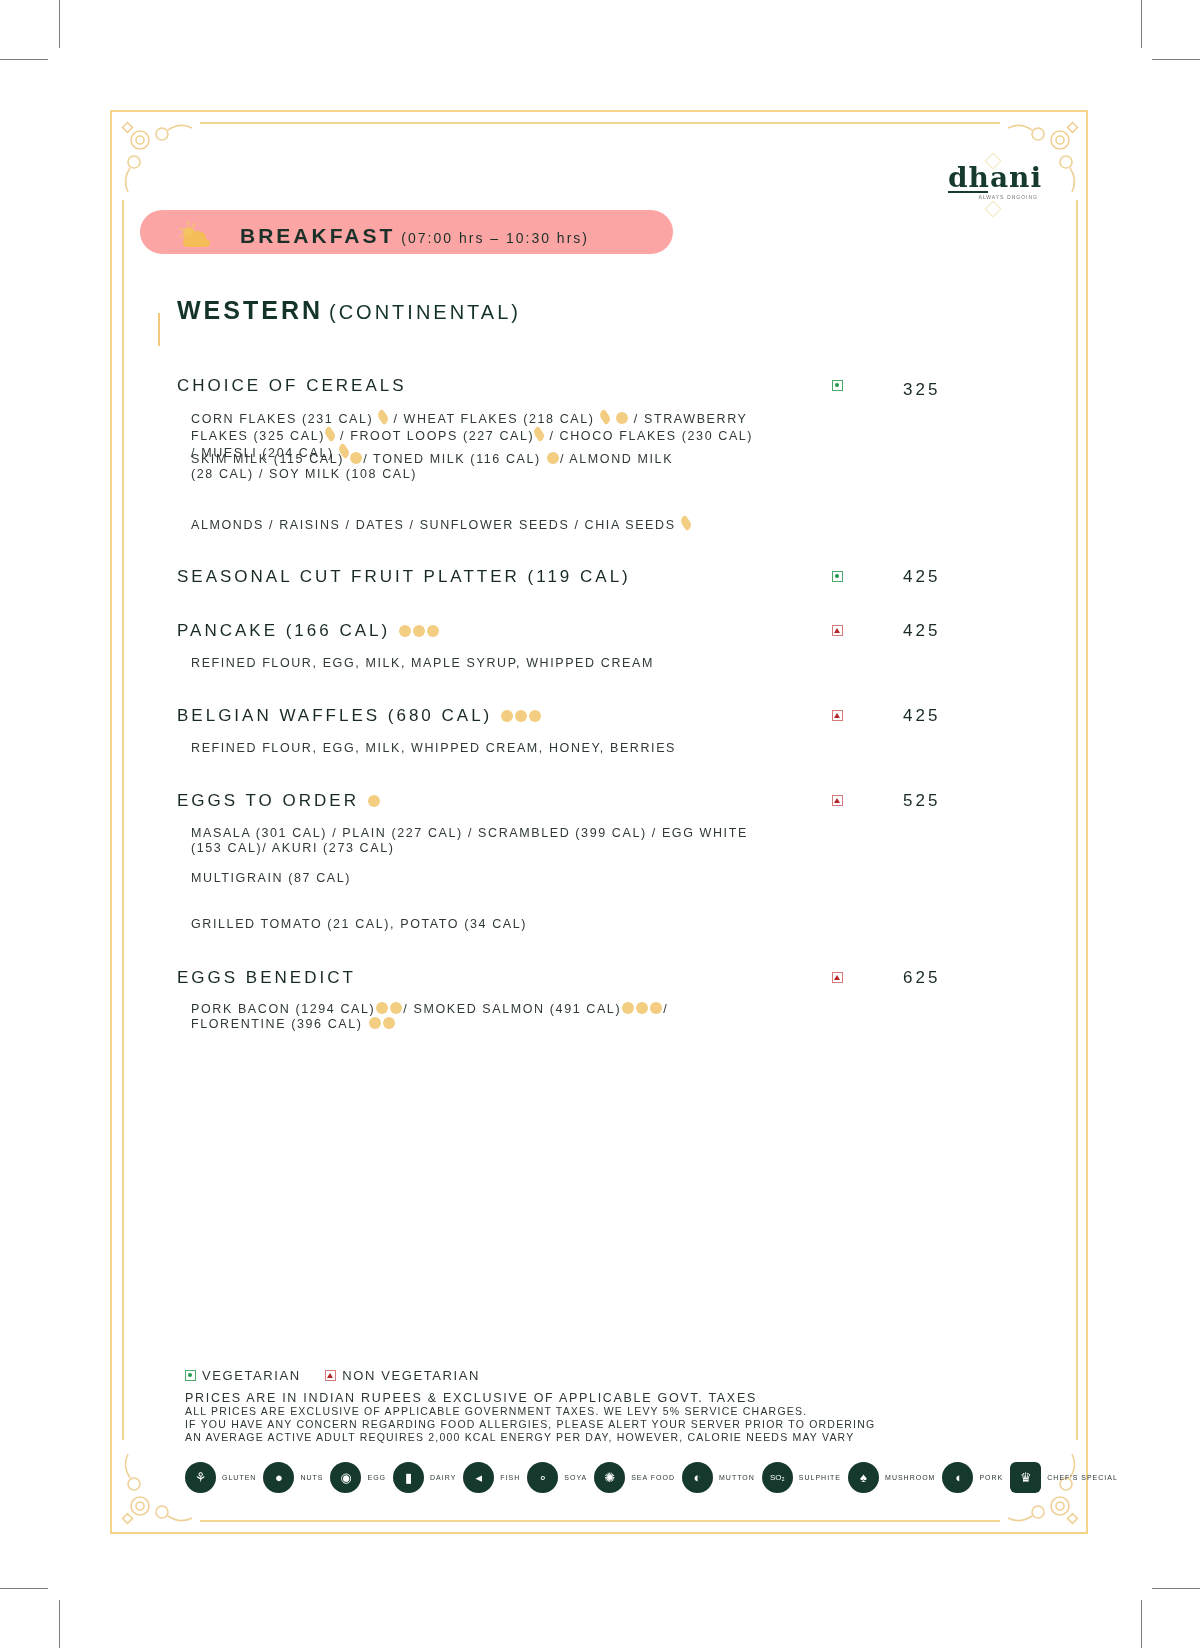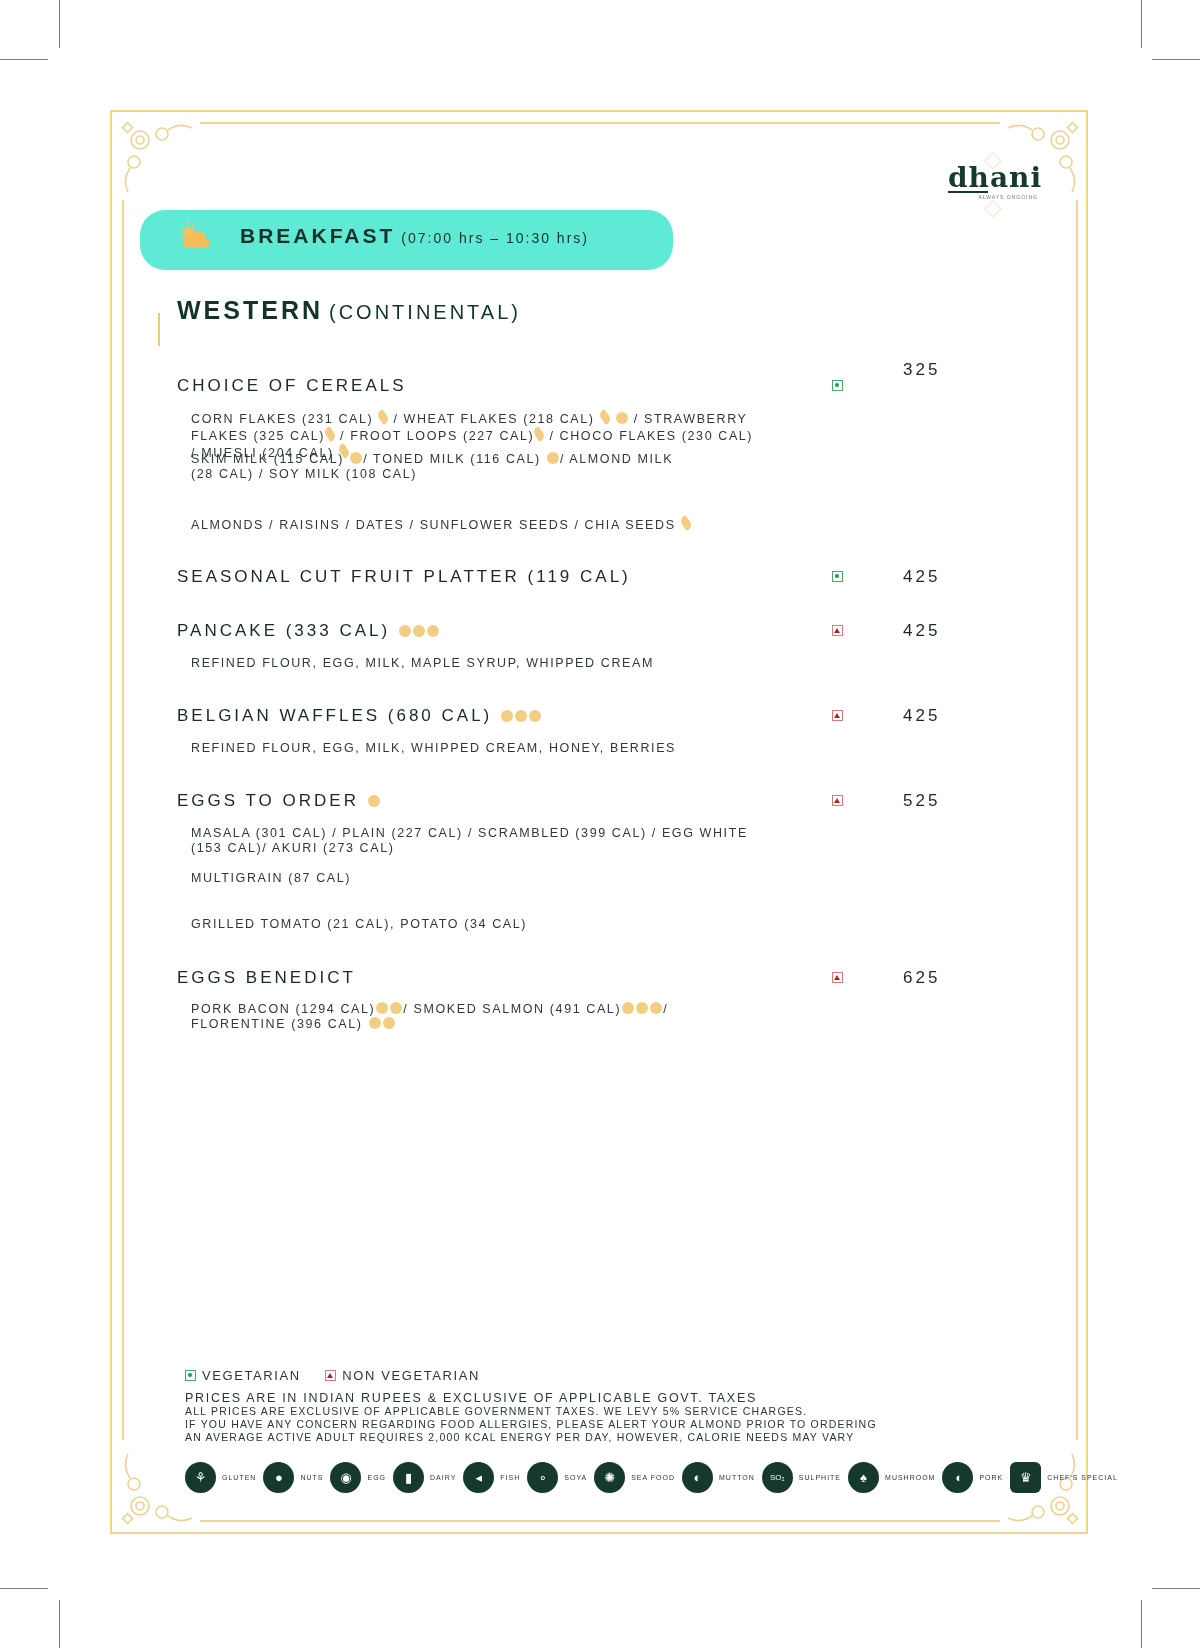--- a/index.html
+++ b/index.html
@@ -6,21 +6,21 @@
   body{width:1200px;height:1648px;position:relative;overflow:hidden;font-family:"Liberation Sans","DejaVu Sans",sans-serif;color:#1d2b26;}
   .crop{position:absolute;background:#7d7d7d;}
   .frame{position:absolute;left:110px;top:110px;width:978px;height:1424px;border:2px solid #f4d488;box-sizing:border-box;}
   .inner-line{position:absolute;background:#f2d590;}
   .corner{position:absolute;width:80px;height:80px;}
   .logo{position:absolute;left:948px;top:155px;width:90px;text-align:center;}
   .logo-word{font-family:"DejaVu Serif",serif;font-size:28px;font-weight:bold;color:#173a2e;letter-spacing:1px;line-height:30px;}
   .logo-under{height:2px;background:#173a2e;width:40px;margin-top:-2px;}
   .logo-sub{font-size:5px;color:#777;letter-spacing:1px;text-align:right;margin-top:1px;}
   .logo-diamond{width:10px;height:10px;border:1px solid #f1dca8;transform:rotate(45deg);margin:0 auto;}
-  .pill{position:absolute;left:140px;top:210px;width:533px;height:60px;background:#5eead4;border-radius:25px;}
+  .pill{position:absolute;left:140px;top:210px;width:533px;height:44px;background:#fca5a5;border-radius:25px;}
   .pill-icon{position:absolute;left:38px;top:10px;width:34px;height:30px;}
   .pill-title{position:absolute;left:100px;top:14px;font-size:21px;letter-spacing:3px;color:#1b3028;font-weight:bold;}
   .pill-hours{font-size:14px;letter-spacing:2px;font-weight:normal;margin-left:6px;}
   .sect-bar{position:absolute;left:158px;top:313px;width:2px;height:33px;background:#f1c97a;}
   .sect-title{position:absolute;left:177px;top:296px;font-size:25px;letter-spacing:3px;color:#153428;font-weight:bold;text-align:right;}
   .sect-sub{font-weight:normal;font-size:20px;letter-spacing:3px;margin-left:6px;}
   .item-title{position:absolute;left:177px;font-size:17px;letter-spacing:3px;color:#182a24;white-space:nowrap;}
   .item-desc{position:absolute;left:191px;font-size:12.5px;letter-spacing:1.6px;color:#2f3a35;line-height:15px;width:640px;}
   .price{position:absolute;left:903px;font-size:17px;letter-spacing:3px;color:#182a24;}
   .veg{position:absolute;left:832px;width:11px;height:11px;border:1.5px solid #4bab6b;box-sizing:border-box;}
@@ -126,40 +126,40 @@
   </div>
 </div>
 
 <div class="sect-bar"></div>
 <div class="sect-title">
   <span>WESTERN</span><span class="sect-sub">(CONTINENTAL)</span>
 </div>
 
 <div class="item-title" style="top:376px;">CHOICE OF CEREALS</div>
 <div class="veg" style="top:380px;"></div>
-<div class="price" style="top:360px;text-align:right;">325</div>
+<div class="price" style="top:380px;text-align:right;">325</div>
 <div class="item-desc" style="top:410px;">
   <div><span>CORN FLAKES (231 CAL)</span> <span class="al nut"></span> <span>/ WHEAT FLAKES (218 CAL)</span> <span class="al nut"></span> <span class="al"></span> <span>/ STRAWBERRY</span></div>
   <div><span>FLAKES (325 CAL)</span><span class="al nut"></span> <span>/ FROOT LOOPS (227 CAL)</span><span class="al nut"></span> <span>/ CHOCO FLAKES (230 CAL)</span></div>
   <div><span>/ MUESLI (204 CAL)</span> <span class="al nut"></span></div>
 </div>
 <div class="item-desc" style="top:452px;">
   <div><span>SKIM MILK (115 CAL)</span> <span class="al"></span><span>/ TONED MILK (116 CAL)</span> <span class="al"></span><span>/ ALMOND MILK</span></div>
   <div>(28 CAL) / SOY MILK (108 CAL)</div>
 </div>
 <div class="item-desc" style="top:516px;">
   <span>ALMONDS / RAISINS / DATES / SUNFLOWER SEEDS / CHIA SEEDS</span> <span class="al nut"></span>
 </div>
 
 <div class="item-title" style="top:567px;">SEASONAL CUT FRUIT PLATTER (119 CAL)</div>
 <div class="veg" style="top:571px;"></div>
 <div class="price" style="top:567px;">425</div>
 
 <div class="item-title" style="top:621px;">
-  <span>PANCAKE (333 CAL)</span>
+  <span>PANCAKE (166 CAL)</span>
   <span class="al"></span><span class="al"></span><span class="al"></span>
 </div>
 <div class="nonveg" style="top:625px;"></div>
 <div class="price" style="top:621px;">425</div>
 <div class="item-desc" style="top:656px;">REFINED FLOUR, EGG, MILK, MAPLE SYRUP, WHIPPED CREAM</div>
 
 <div class="item-title" style="top:706px;">
   <span>BELGIAN WAFFLES (680 CAL)</span>
   <span class="al"></span><span class="al"></span><span class="al"></span>
 </div>
@@ -193,21 +193,21 @@
 <div class="legend">
   <span class="box veg" style="position:relative;left:0;"></span><span>VEGETARIAN</span>
   <span style="display:inline-block;width:14px;"></span>
   <span class="box nonveg" style="position:relative;left:0;"></span><span>NON VEGETARIAN</span>
 </div>
 
 <div class="notes">
   <div class="n1">PRICES ARE IN INDIAN RUPEES &amp; EXCLUSIVE OF APPLICABLE GOVT. TAXES</div>
   <div class="n2">
     <div>ALL PRICES ARE EXCLUSIVE OF APPLICABLE GOVERNMENT TAXES. WE LEVY 5% SERVICE CHARGES.</div>
-    <div>IF YOU HAVE ANY CONCERN REGARDING FOOD ALLERGIES, PLEASE ALERT YOUR ALMOND PRIOR TO ORDERING</div>
+    <div>IF YOU HAVE ANY CONCERN REGARDING FOOD ALLERGIES, PLEASE ALERT YOUR SERVER PRIOR TO ORDERING</div>
     <div>AN AVERAGE ACTIVE ADULT REQUIRES 2,000 KCAL ENERGY PER DAY, HOWEVER, CALORIE NEEDS MAY VARY</div>
   </div>
 </div>
 
 <div class="allergens">
   <div class="alg">
       <div class="alg-icon">⚘</div>
       <span class="alg-label">GLUTEN</span>
     </div>
   <div class="alg">

